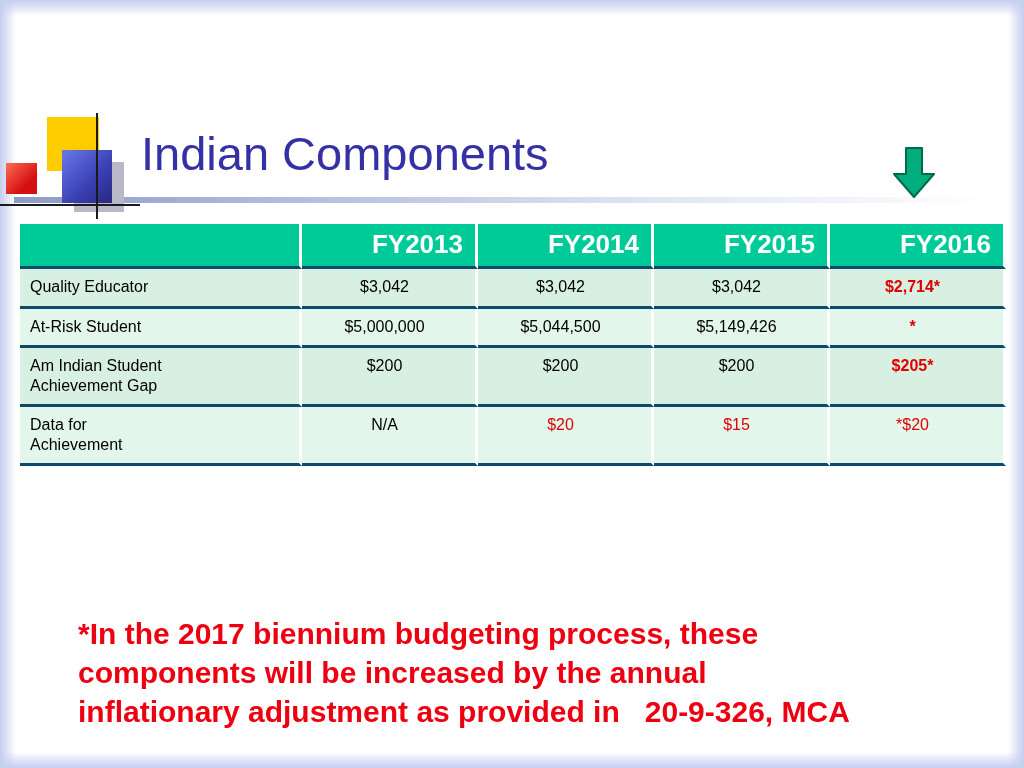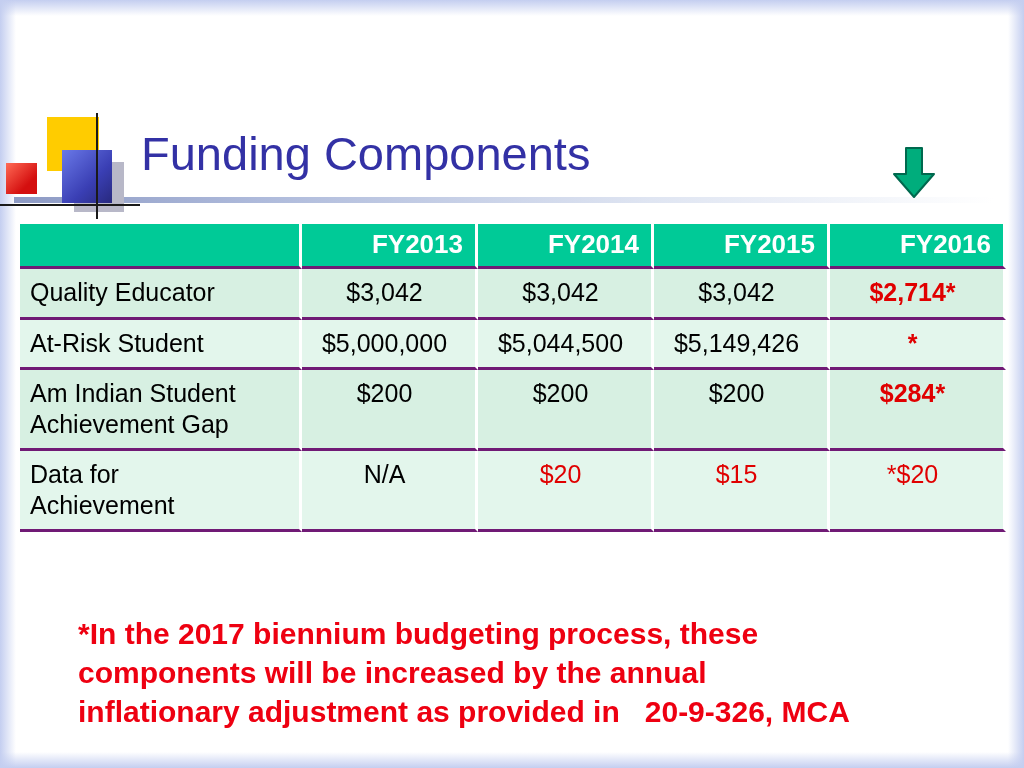--- a/index.html
+++ b/index.html
@@ -44,31 +44,31 @@
   .down-arrow{position:absolute;left:891px;top:146px;z-index:3;}
 
   
   table.funding{
     position:absolute;left:20px;top:224px;width:986px;z-index:1;
     border-collapse:separate;border-spacing:0;table-layout:fixed;
   }
   col.c-label{width:282px;}
   col.c-year{width:176px;}
   .funding th,.funding td{
-    border-right:3px solid #fff;border-bottom:3px solid #701a75;
+    border-right:3px solid #fff;border-bottom:3px solid #0c4a6e;
     vertical-align:top;
   }
   .funding th{
     background:var(--header-bg,#00ca97);color:#fff;
     font-size:26px;font-weight:bold;text-align:right;
     padding:5px 12px 6px 4px;
   }
   .funding td{
     background:var(--row-odd,#d7f0e2);
-    font-size:25px;color:#000;line-height:1.22;
+    font-size:16px;color:#000;line-height:1.22;
   }
   .funding tbody tr:nth-child(even) td{background:var(--row-even,#e3f6ec);}
   .label-cell{text-align:left;padding:8px 4px 9px 10px;white-space:pre-line;}
   .num-cell{text-align:center;padding:8px 12px 9px 4px;white-space:pre-line;}
   .num-cell.red{color:var(--accent-red,#e00000);}
   .num-cell.red-bold{color:var(--accent-red,#e00000);font-weight:bold;}
 
   
   .footnote{
     position:absolute;left:78px;top:614px;width:890px;z-index:1;margin:0;
@@ -86,21 +86,21 @@
   <div class="edge edge-left"></div>
   <div class="edge edge-right"></div>
 
   <div class="decor sq-shadow"></div>
   <div class="decor sq-yellow"></div>
   <div class="decor sq-purple"></div>
   <div class="decor sq-red"></div>
   <div class="decor line-v"></div>
   <div class="decor line-h"></div>
 
-  <h1 class="page-title">Funding Components</h1>
+  <h1 class="page-title">Indian Components</h1>
   <div class="title-rule"></div>
 
   <svg class="down-arrow" width="46" height="54" viewBox="0 0 46 54">
     <path d="M15 2 H31 V28 H43 L23 51 L3 28 H15 Z" fill="#00AD7C" stroke="#00694E" stroke-width="2" stroke-linejoin="round"></path>
   </svg>
 
   <table class="funding">
     <colgroup>
       <col class="c-label">
       <col class="c-year">
@@ -131,21 +131,21 @@
           <td class="num-cell default">$5,044,500</td>
           <td class="num-cell default">$5,149,426</td>
           <td class="num-cell red-bold">*</td>
         </tr>
         <tr>
           <td class="label-cell">Am Indian Student
 Achievement Gap</td>
           <td class="num-cell default">$200</td>
           <td class="num-cell default">$200</td>
           <td class="num-cell default">$200</td>
-          <td class="num-cell red-bold">$284*</td>
+          <td class="num-cell red-bold">$205*</td>
         </tr>
         <tr>
           <td class="label-cell">Data for
 Achievement</td>
           <td class="num-cell default">N/A</td>
           <td class="num-cell red">$20</td>
           <td class="num-cell red">$15</td>
           <td class="num-cell red">*$20</td>
         </tr>
       </tbody>

